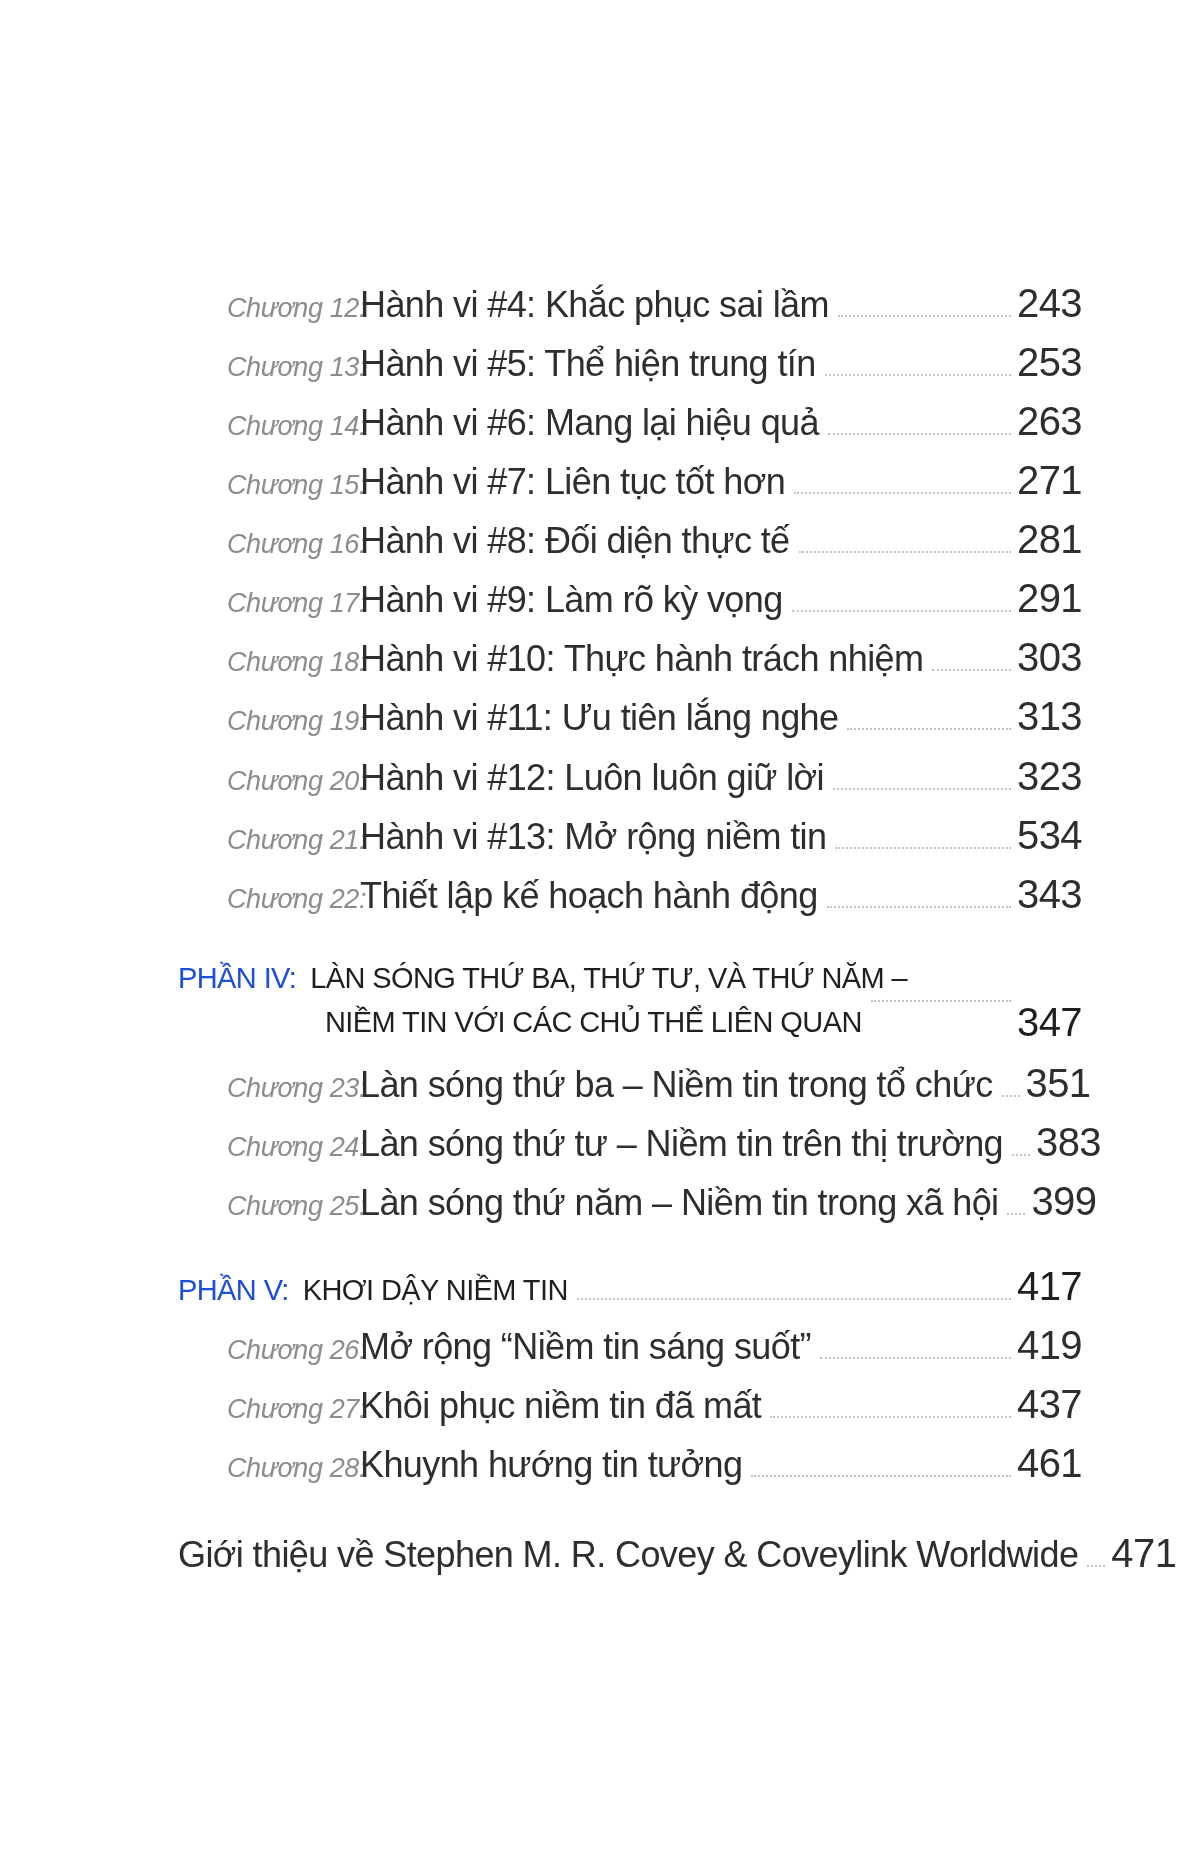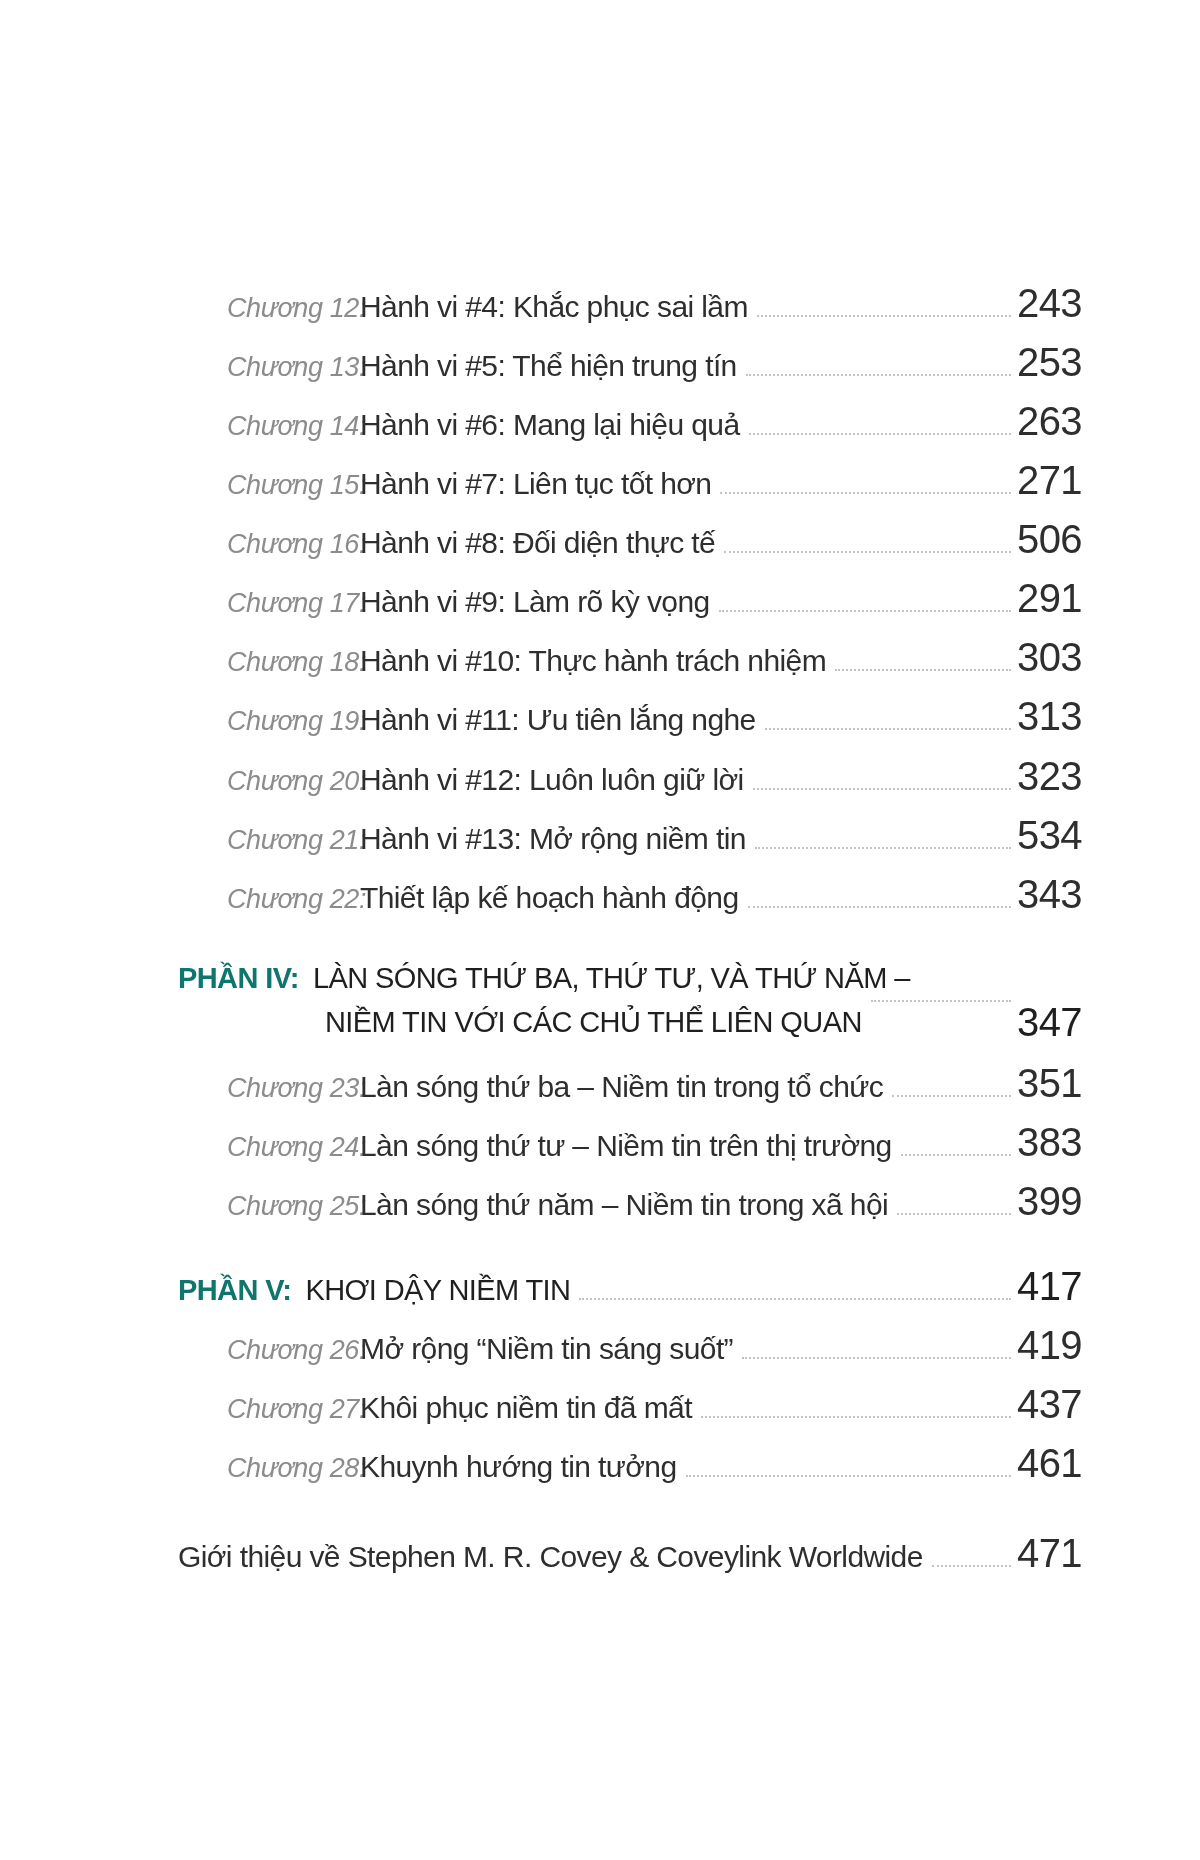--- a/index.html
+++ b/index.html
@@ -28,21 +28,21 @@
   .label {
     flex: none;
     width: 133px;
     font-style: italic;
     font-size: 27px;
     color: #8c8c8c;
     letter-spacing: -0.4px;
   }
   .title {
     flex: none;
-    font-size: 30px;
+    font-size: 36px;
     color: #2e2e2e;
     letter-spacing: -0.6px;
   }
   .leader {
     flex: 1 1 auto;
     min-width: 18px;
     height: 0;
     border-bottom: 2px dotted #c3c3c3;
     margin: 0 6px -4px 9px;
     align-self: baseline;
@@ -51,23 +51,23 @@
     flex: none;
     font-size: 40px;
     color: #2e2e2e;
     letter-spacing: -0.6px;
   }
 
   .section .label, .section2 .label {
     width: auto;
     margin-right: 14px;
     font-style: normal;
-    font-weight: bold;
+    font-weight: normal;
     font-size: 29px;
-    color: #0f766e;
+    color: #1d4ed8;
     letter-spacing: -0.6px;
   }
   .section .title, .section2 .title {
     font-weight: normal;
     font-size: 29px;
     color: #1f1f1f;
     letter-spacing: -0.6px;
   }
   .section .page-num, .section2 .page-num {
     font-weight: normal;
@@ -104,21 +104,21 @@
     <span class="label">Chương 15:</span>
     <span class="title">Hành vi #7: Liên tục tốt hơn</span>
     <span class="leader"></span>
     <span class="page-num">271</span>
   </div>
 
   <div class="row chapter" style="top:517px">
     <span class="label">Chương 16:</span>
     <span class="title">Hành vi #8: Đối diện thực tế</span>
     <span class="leader"></span>
-    <span class="page-num">506</span>
+    <span class="page-num">281</span>
   </div>
 
   <div class="row chapter" style="top:576px">
     <span class="label">Chương 17:</span>
     <span class="title">Hành vi #9: Làm rõ kỳ vọng</span>
     <span class="leader"></span>
     <span class="page-num">291</span>
   </div>
 
   <div class="row chapter" style="top:635px">

